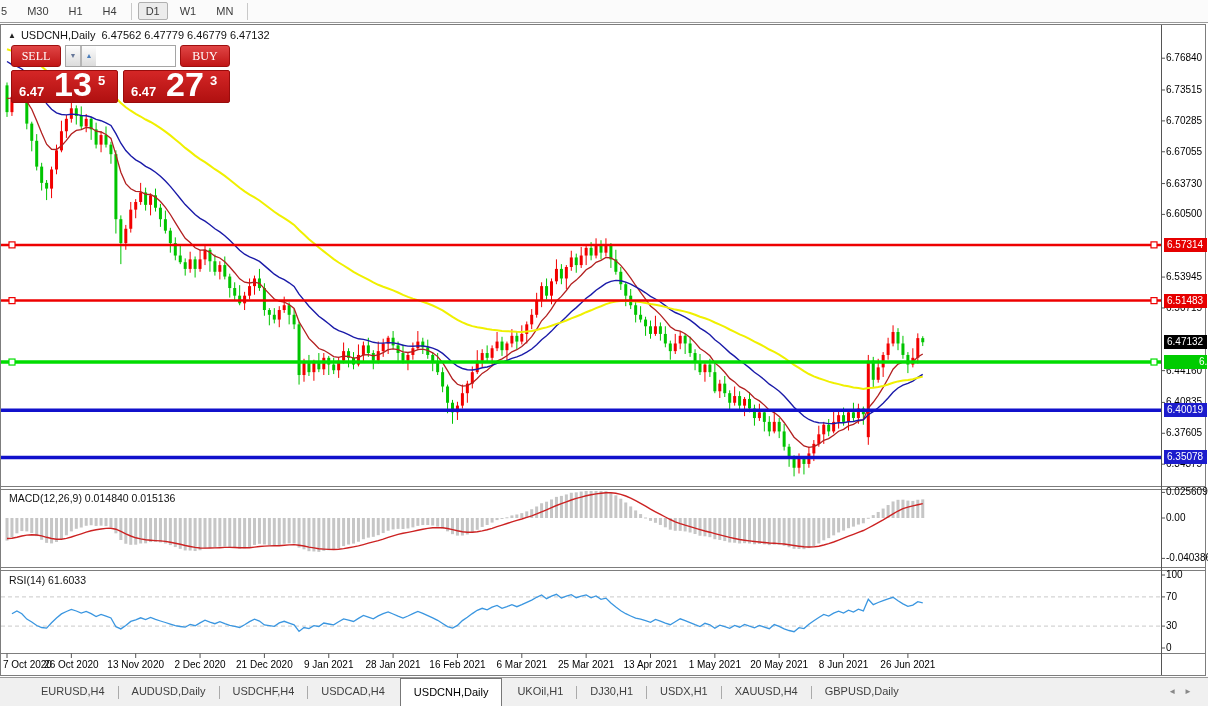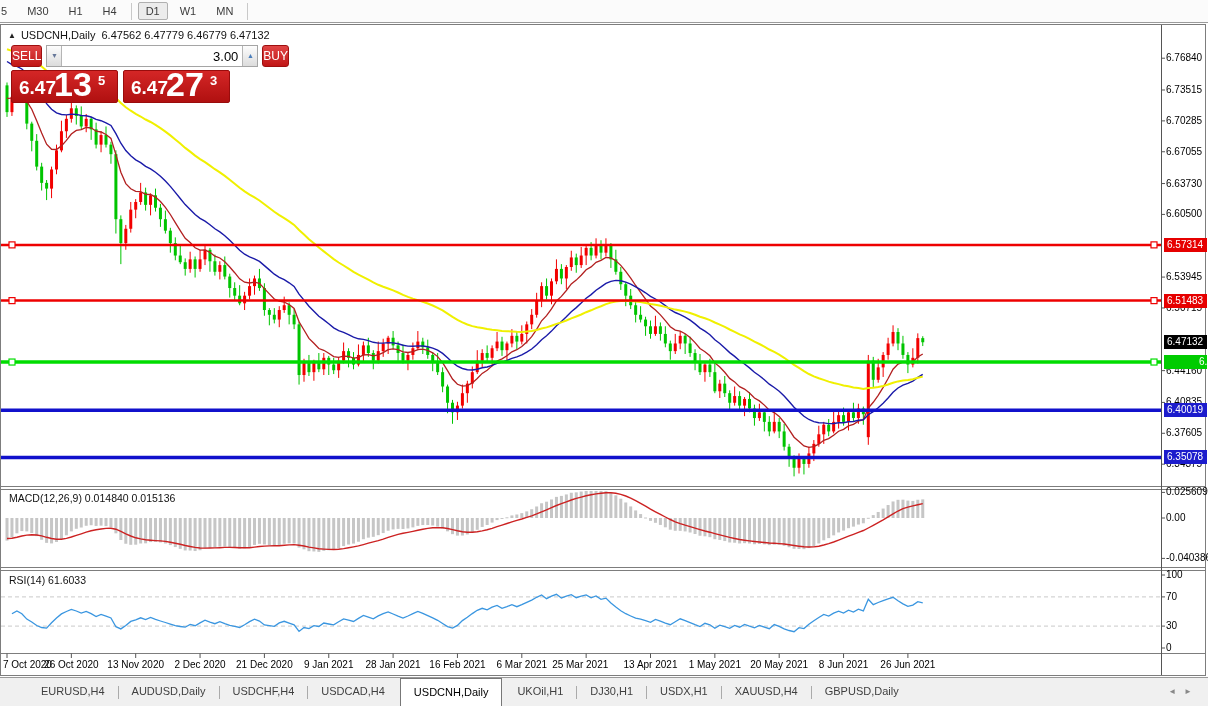--- a/index.html
+++ b/index.html
@@ -24,28 +24,28 @@
 
   .panel-label { position:absolute; left:8px; font-size:10.5px; color:#111; z-index:3; white-space:nowrap; }
 
   .ax-label { position:absolute; left:1165px; font-size:10px; color:#000; white-space:nowrap; z-index:2; }
   .ax-box { position:absolute; left:1163px; width:43px; height:14px; font-size:10px; color:#fff; text-align:left; padding-left:3px; line-height:14px; z-index:3; white-space:nowrap; }
   .x-label { position:absolute; font-size:10px; color:#000; white-space:nowrap; z-index:2; }
 
   
   #trade-panel { position:absolute; left:10px; top:20px; width:219px; height:58px; z-index:6; }
   #tp-row1 { position:absolute; left:0; top:0; width:219px; height:22px; display:flex; }
-  .tp-btn { width:50px; height:22px; color:#fff; font-size:12px; text-align:center; line-height:21px; background:linear-gradient(#e04545,#c11616); border:1px solid #9e0f0f; border-radius:3px; cursor:pointer; }
+  .tp-btn { width:50px; height:22px; color:#fff; font-size:12px; text-align:center; line-height:21px; background:linear-gradient(#e04545,#c11616); border:1px solid #9e0f0f; border-radius:3px; cursor:pointer;font-family:Liberation Serif, serif; }
   #tp-spin { flex:1; display:flex; margin:0 4px; border:1px solid #a5a5a5; background:#fff; }
   .spin-btn { width:15px; background:linear-gradient(#fdfdfd,#dcdcdc); border-right:1px solid #b5b5b5; font-size:7px; color:#667799; text-align:center; line-height:20px; cursor:pointer; }
   .spin-btn.up { border-right:none; border-left:1px solid #b5b5b5; color:#4a7ebb; }
   #tp-volume { flex:1; border:none; font-size:13px; color:#000; text-align:right; padding-right:4px; font-family:"Liberation Sans","DejaVu Sans",sans-serif; min-width:10px; }
   #tp-row2 { position:absolute; left:0; top:25px; width:219px; height:33px; display:flex; gap:5px; }
   .tp-quote { flex:1; background:linear-gradient(#d42626,#b01010); border:1px solid #990c0c; border-radius:2px; color:#fff; position:relative; cursor:pointer; }
-  .tp-quote .small { position:absolute; left:7px; bottom:3px; font-size:19px; font-weight:bold; }
+  .tp-quote .small { position:absolute; left:7px; bottom:3px; font-size:13px; font-weight:bold; }
   .tp-quote .big { position:absolute; left:42px; top:-6px; font-size:34px; font-weight:bold; }
   .tp-quote .sup { position:absolute; left:86px; top:2px; font-size:13px; font-weight:bold; }
 
   
   #tabbar { position:absolute; left:0; top:677px; width:1208px; height:29px; background:#f0f0f0; border-top:1px solid #999; display:flex; align-items:stretch; padding-left:28px; }
   .tab { font-size:11px; color:#3f3f3f; padding:7px 13px 16px 13px; cursor:pointer; white-space:nowrap; }
   .tab.active { background:#fff; border:1px solid #777; border-bottom:none; color:#000; margin-top:0; z-index:2; }
   .tab-sep { width:1px; height:13px; background:#aaa; margin-top:8px; }
   #tab-arrows { position:absolute; right:8px; top:9px; font-size:8px; color:#888; letter-spacing:8px; }
 </style>
@@ -691,21 +691,20 @@
     </div>
 
     <div class="panel-label" id="macd-label" style="top:467px">MACD(12,26,9) 0.014840 0.015136</div>
     <div class="panel-label" id="rsi-label" style="top:549px">RSI(14) 61.6033</div>
 
     <div id="trade-panel">
       <div id="tp-row1">
         <div class="tp-btn">SELL</div>
         <div id="tp-spin">
           <div class="spin-btn">▼</div>
-          <input id="tp-volume" value="3.00" style="">
           <div class="spin-btn up">▲</div>
         </div>
         <div class="tp-btn">BUY</div>
       </div>
       <div id="tp-row2">
         <div class="tp-quote">
           <span class="small">6.47</span>
           <span class="big">13</span>
           <span class="sup">5</span>
         </div>
@@ -745,21 +744,21 @@
         <div class="ax-label" style="top: 617px;">0</div>
         <div class="x-label" style="left: 2px; top: 634px;">7 Oct 2020</div>
         <div class="x-label" style="left: 36.35px; top: 634px; width: 68px; text-align: center;">26 Oct 2020</div>
         <div class="x-label" style="left: 100.7px; top: 634px; width: 68px; text-align: center;">13 Nov 2020</div>
         <div class="x-label" style="left: 165.05px; top: 634px; width: 68px; text-align: center;">2 Dec 2020</div>
         <div class="x-label" style="left: 229.4px; top: 634px; width: 68px; text-align: center;">21 Dec 2020</div>
         <div class="x-label" style="left: 293.75px; top: 634px; width: 68px; text-align: center;">9 Jan 2021</div>
         <div class="x-label" style="left: 358.1px; top: 634px; width: 68px; text-align: center;">28 Jan 2021</div>
         <div class="x-label" style="left: 422.45px; top: 634px; width: 68px; text-align: center;">16 Feb 2021</div>
         <div class="x-label" style="left: 486.8px; top: 634px; width: 68px; text-align: center;">6 Mar 2021</div>
-        <div class="x-label" style="left: 551.15px; top: 634px; width: 68px; text-align: left;">25 Mar 2021</div>
+        <div class="x-label" style="left: 551.15px; top: 634px; width: 68px; text-align: center;">25 Mar 2021</div>
         <div class="x-label" style="left: 615.5px; top: 634px; width: 68px; text-align: center;">13 Apr 2021</div>
         <div class="x-label" style="left: 679.85px; top: 634px; width: 68px; text-align: center;">1 May 2021</div>
         <div class="x-label" style="left: 744.2px; top: 634px; width: 68px; text-align: center;">20 May 2021</div>
         <div class="x-label" style="left: 808.55px; top: 634px; width: 68px; text-align: center;">8 Jun 2021</div>
         <div class="x-label" style="left: 872.9px; top: 634px; width: 68px; text-align: center;">26 Jun 2021</div>
       </div>
   </div>
 
   <div id="tabbar">
     <div class="tab">EURUSD,H4</div>

